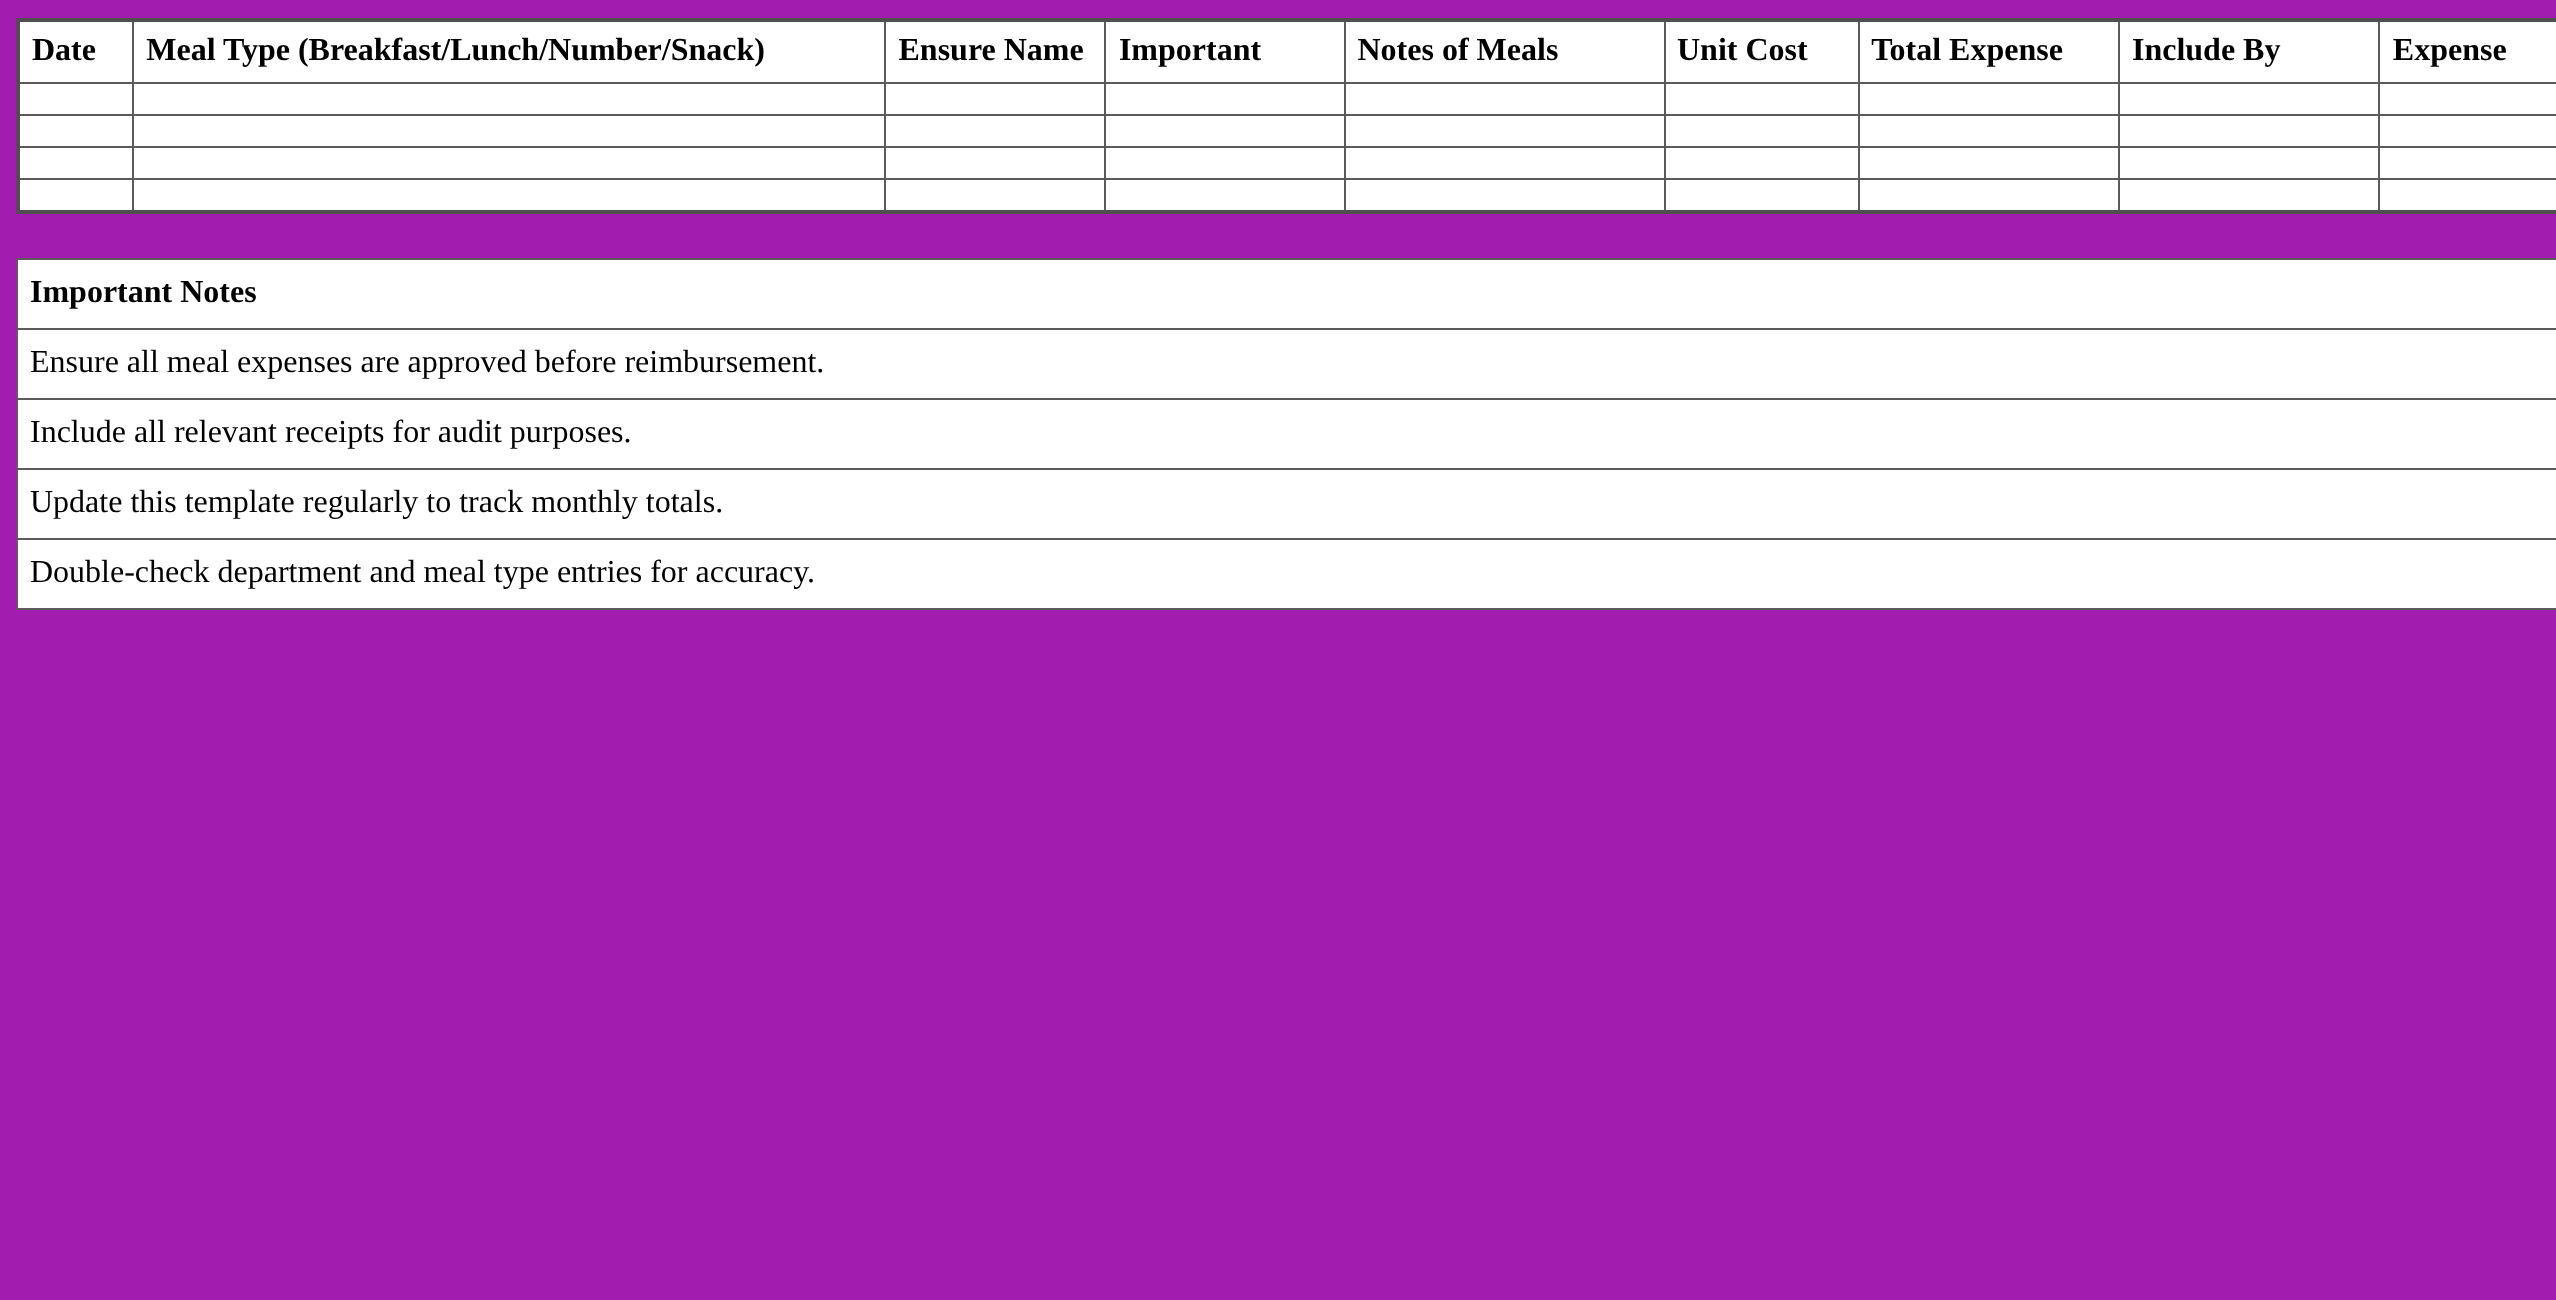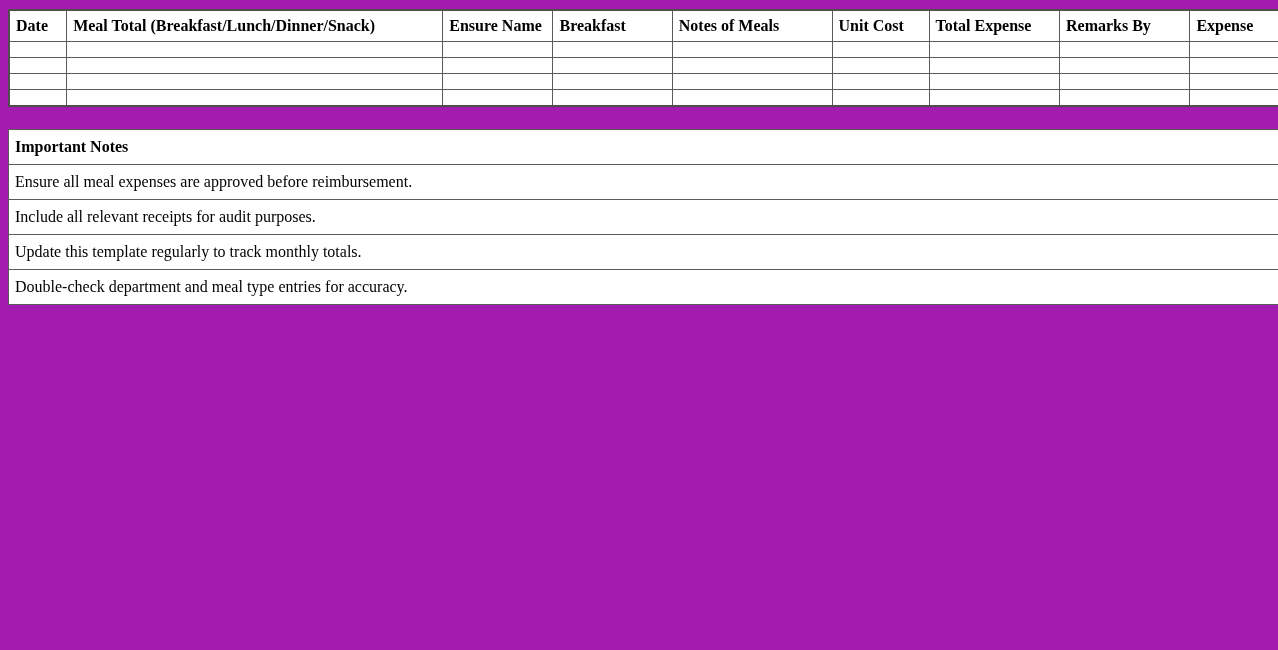--- a/index.html
+++ b/index.html
@@ -75,27 +75,27 @@
       <col style="width:118px">
         <col style="width:158px">
         <col style="width:96px">
       <col style="width:129px">
         <col style="width:129px">
         <col style="width:92px">
     </colgroup>
     <thead>
       <tr>
         <th>Date</th>
-        <th>Meal Total (Breakfast/Lunch/Dinner/Snack)</th>
+        <th>Meal Type (Breakfast/Lunch/Number/Snack)</th>
         <th>Ensure Name</th>
-        <th>Breakfast</th>
+        <th>Important</th>
         <th>Notes of Meals</th>
         <th>Unit Cost</th>
         <th>Total Expense</th>
-        <th>Remarks By</th>
+        <th>Include By</th>
         <th>Expense</th>
       </tr>
     </thead>
     <tbody id="expense-body">
         <tr>
           <td class="empty-cell"></td>
           <td class="empty-cell"></td>
           <td class="empty-cell"></td>
           <td class="empty-cell"></td>
           <td class="empty-cell"></td>

